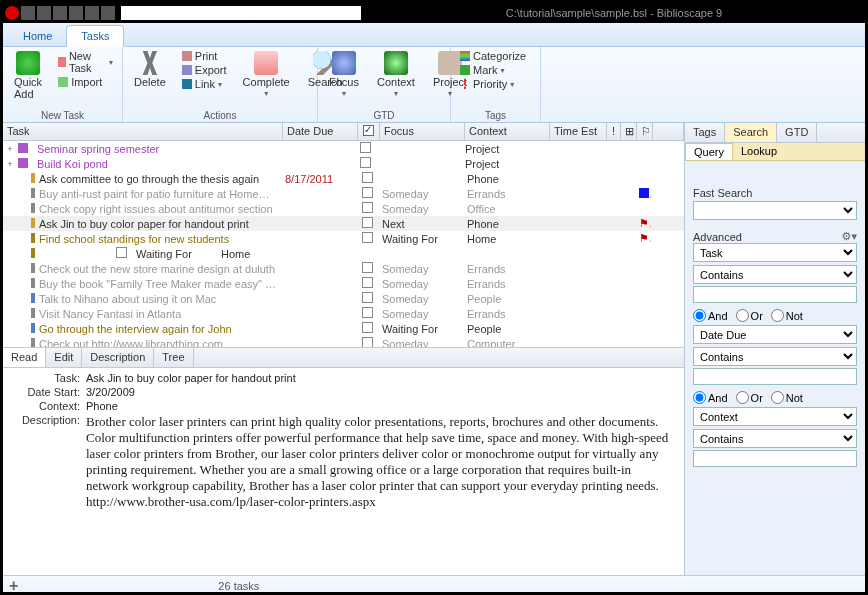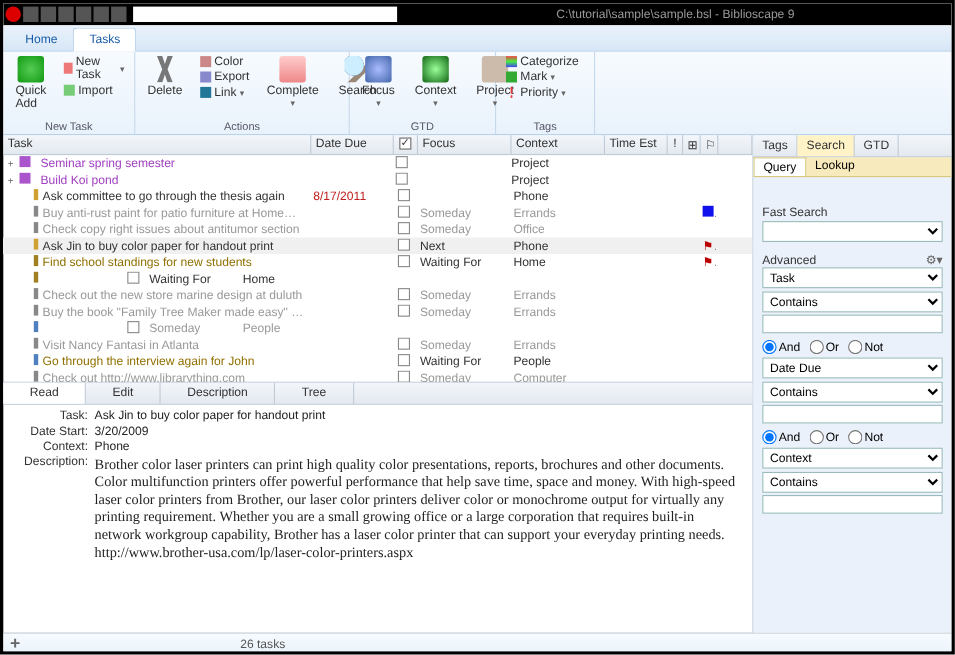--- a/index.html
+++ b/index.html
@@ -29,21 +29,21 @@
 .gh { border-right: 1px solid #c0cad6; padding: 2px 4px; color: #333; overflow: hidden; }
 .task-list { overflow-y: auto; flex: 0 0 207px; border-bottom: 1px solid #c0cad6; }
 .task-row { display: flex; height: 15px; align-items: center; color: #555; }
 .task-row.sel { background: #f0f0f0; }
 .tc { padding: 0 4px; overflow: hidden; white-space: nowrap; text-overflow: ellipsis; }
 .tc-exp { width: 14px; text-align: center; color: #666; font-size: 9px; }
 .tc-icon { width: 16px; text-align: center; }
 .cbox { width: 11px; height: 11px; border: 1px solid #888; display: inline-block; background: #fff; }
 .flag { color: #b00; font-size: 11px; }
 .detail-tabs { height: 20px; background: linear-gradient(#f3f6fa,#e3e9f0); border-bottom: 1px solid #c0cad6; display: flex; }
-.dtab { padding: 3px 24px; border-right: 1px solid #c0cad6; color: #333; cursor: pointer; }
+.dtab { padding: 3px 8px; border-right: 1px solid #c0cad6; color: #333; cursor: pointer; }
 .dtab.active { background: #fff; }
 .detail-body { flex: 1; overflow-y: auto; padding: 4px 8px; font-size: 11px; color: #222; }
 .dl { display: flex; margin-bottom: 2px; }
 .dl .k { width: 75px; text-align: right; padding-right: 6px; color: #333; }
 .dl .v { flex: 1; font-family: "Times New Roman", serif; font-size: 13px; }
 .status { height: 20px; background: linear-gradient(#f7fbff,#e9f2fb); border-top: 1px solid #c0cad6; display: flex; align-items: center; padding: 0 6px; color: #555; }
 .status .plus { font-size: 16px; font-weight: bold; color: #666; margin-right: 200px; }
 .sidepanel { width: 180px; background: #eaf1fa; display: flex; flex-direction: column; }
 .sp-tabs { height: 20px; display: flex; background: linear-gradient(#f3f6fa,#e3e9f0); border-bottom: 1px solid #c0cad6; }
 .sp-tab { padding: 3px 8px; border-right: 1px solid #c0cad6; color: #333; cursor: pointer; font-size: 11px; }
@@ -108,21 +108,21 @@
   </div>
   <div class="rgroup" style="width:195px">
     <div class="rgroup-body">
       <div class="rbtn-lg">
           <span class="ricon" style="background:#777;clip-path:polygon(20% 0,40% 0,50% 30%,60% 0,80% 0,60% 50%,80% 100%,60% 100%,50% 70%,40% 100%,20% 100%,40% 50%)"></span>
           <span class="rlbl">Delete</span>
         </div>
       <div class="rstack">
         <div class="rbtn-sm">
             <span class="icon-sq" style="background:#c88"></span>
-            <span>Color</span>
+            <span>Print</span>
           </div>
         <div class="rbtn-sm">
             <span class="icon-sq" style="background:#88c"></span>
             <span>Export</span>
           </div>
         <div class="rbtn-sm">
             <span class="icon-sq" style="background:#279"></span>
             <span>Link</span>
             <span class="drop">▾</span>
           </div>
@@ -324,20 +324,21 @@
           <span class="tc" style="width:85px;color:#999">Someday</span>
           <span class="tc" style="width:85px;color:#999">Errands</span>
           <span class="tc" style="width:57px"></span>
           <span class="tc" style="width:14px"></span>
           <span class="tc" style="width:16px"></span>
           <span class="tc" style="width:16px;text-align:center"></span>
         </div>
         <div class="task-row">
           <span class="tc tc-exp"></span>
           <span class="tc tc-icon" style="padding-left:14px"><span class="icon-sq" style="background:#5080c0;"></span></span>
+          <span class="tc" style="width:246px;color:#999">Talk to Nihano about using it on Mac</span>
           <span class="tc" style="width:75px;color:#333"></span>
           <span class="tc" style="width:22px;text-align:center"><span class="cbox"></span></span>
           <span class="tc" style="width:85px;color:#999">Someday</span>
           <span class="tc" style="width:85px;color:#999">People</span>
           <span class="tc" style="width:57px"></span>
           <span class="tc" style="width:14px"></span>
           <span class="tc" style="width:16px"></span>
           <span class="tc" style="width:16px;text-align:center"></span>
         </div>
         <div class="task-row">

